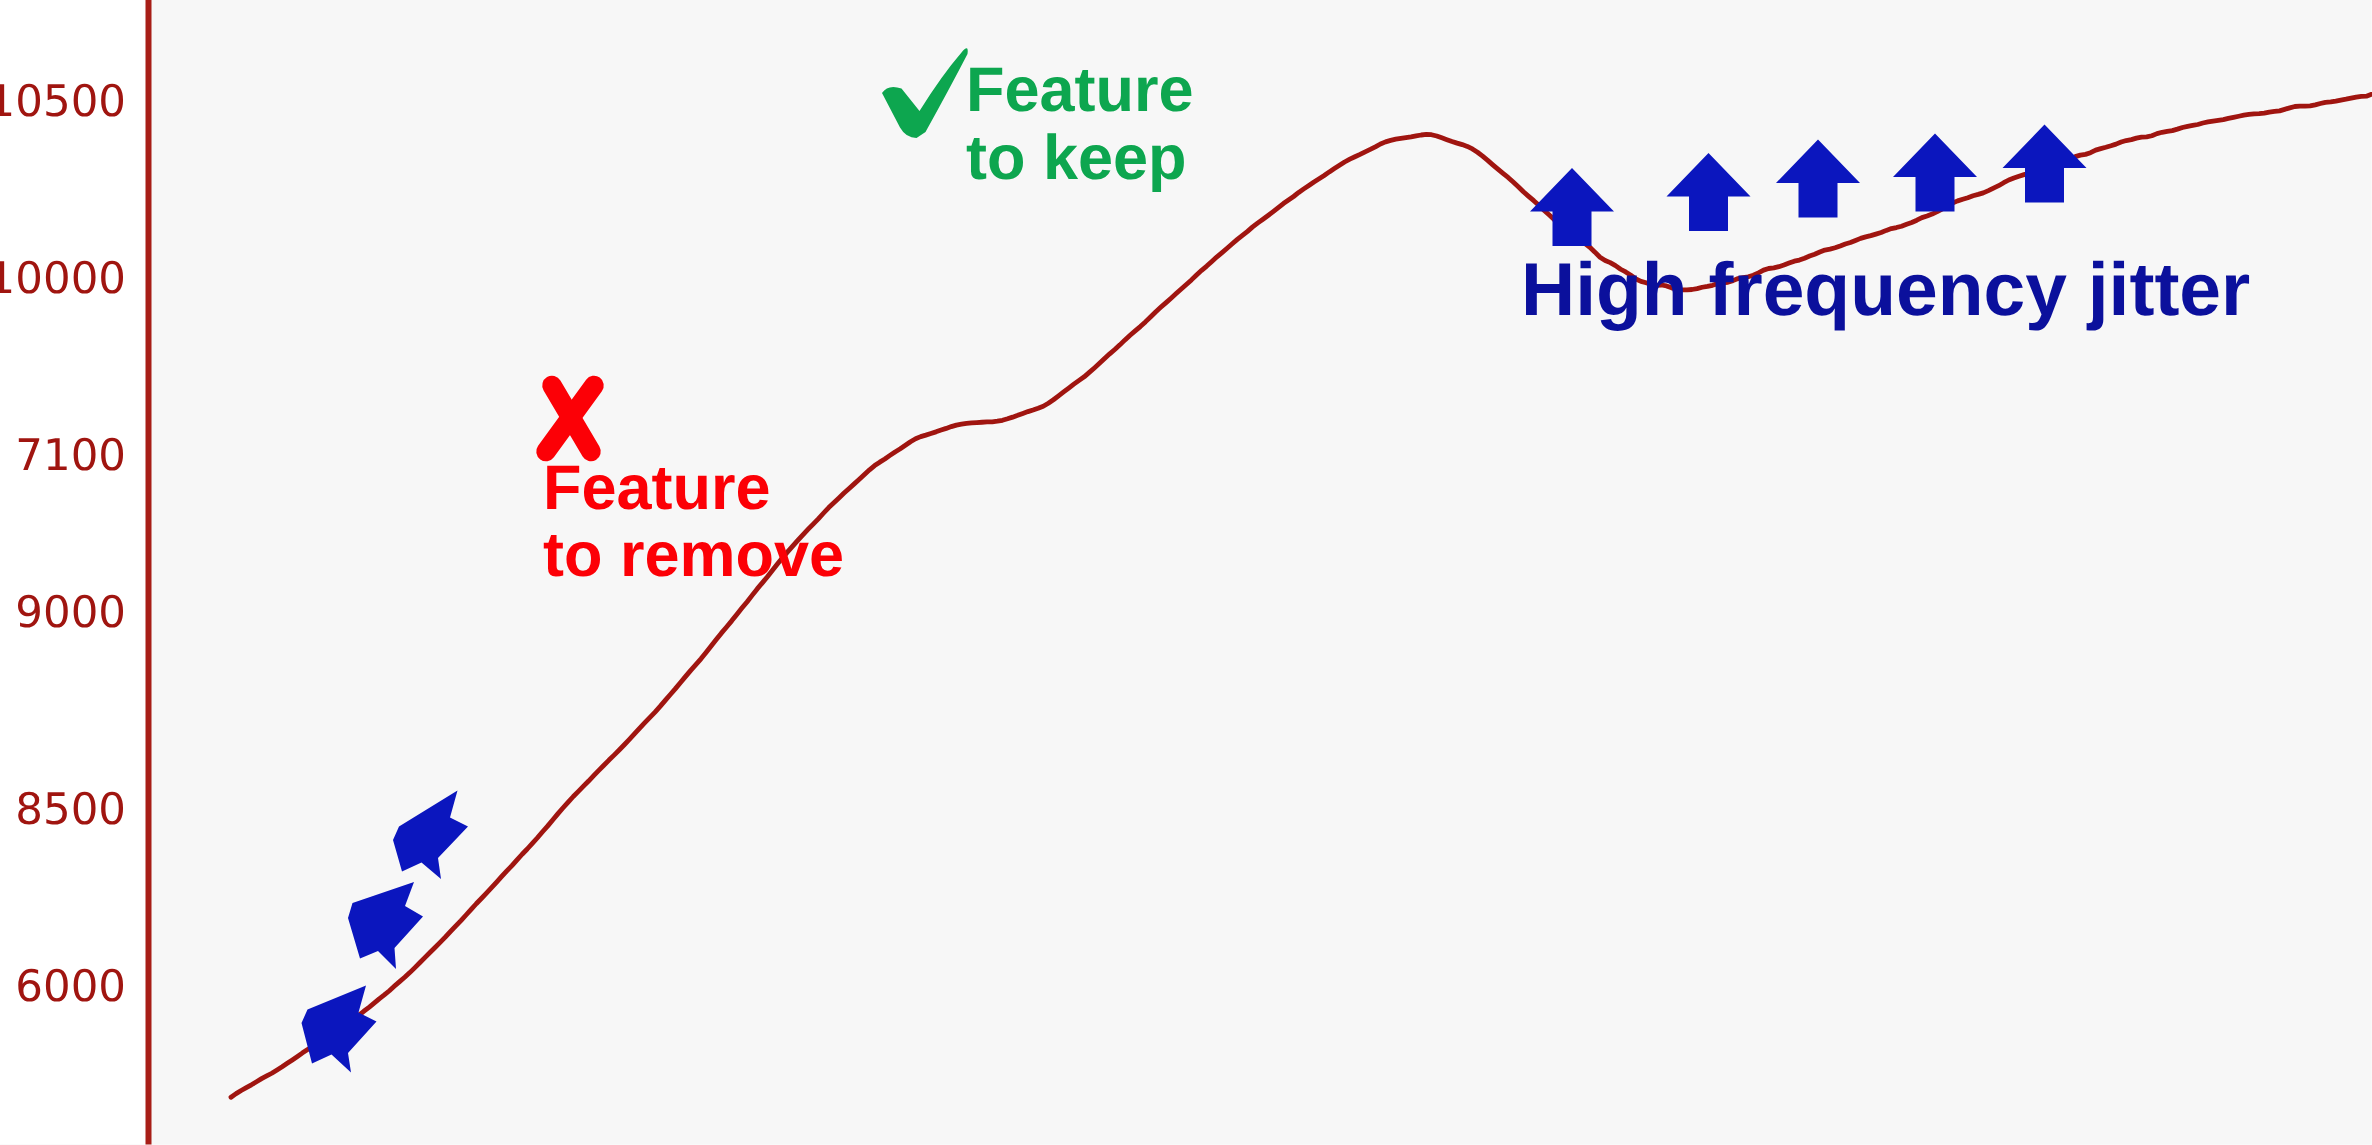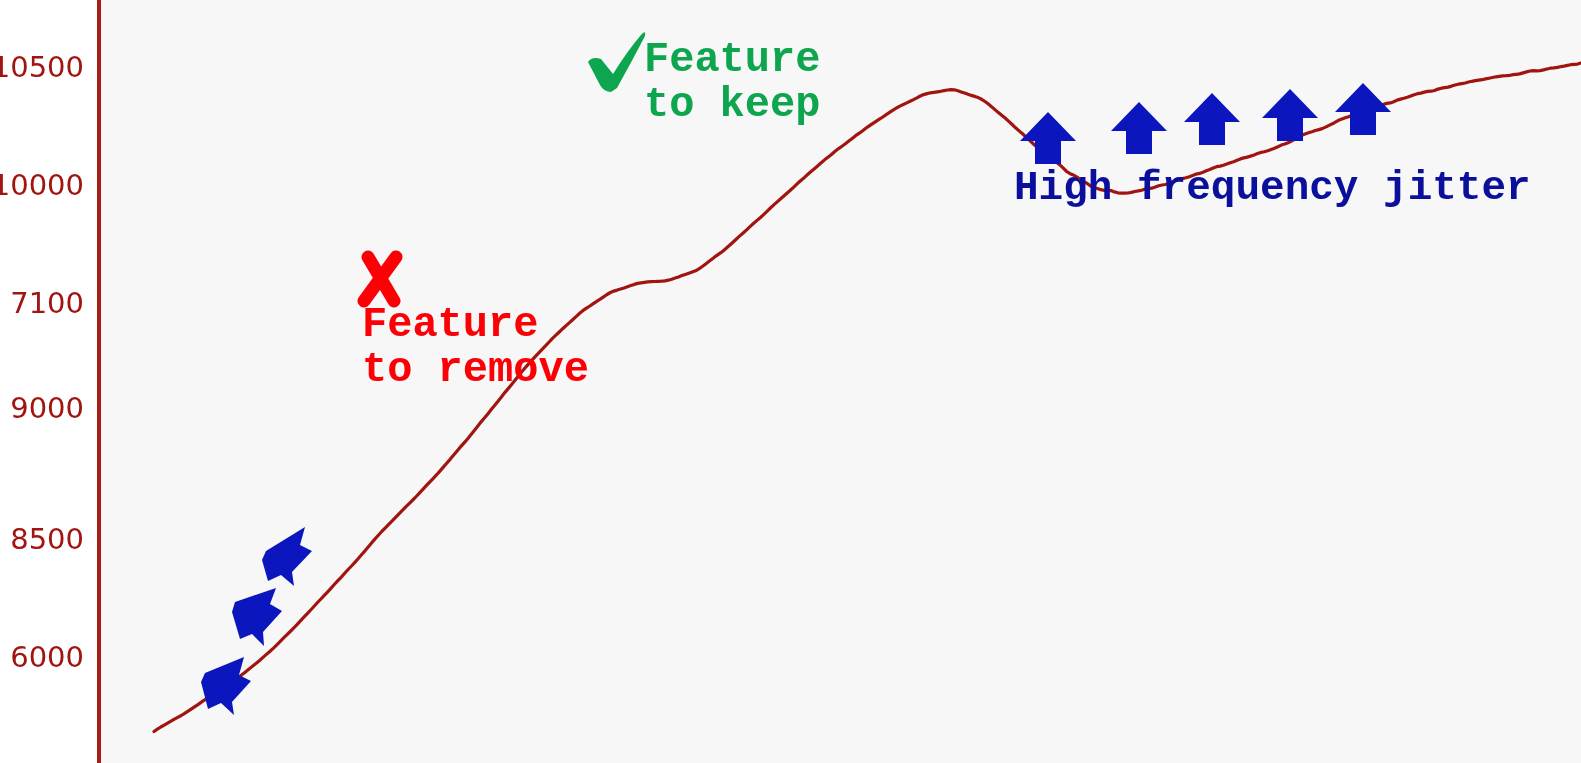--- a/index.html
+++ b/index.html
@@ -14,26 +14,26 @@
   #axis-line{position:absolute;left:97px;top:0;width:4px;height:763px;background:#A81E17;}
   .ytick{
     position:absolute;right:1497px;
     color:#A01510;font-size:29px;line-height:29px;
     font-family:"DejaVu Sans", sans-serif;
     text-align:right;white-space:nowrap;
   }
   svg.layer{position:absolute;left:0;top:0;width:1581px;height:763px;overflow:visible;}
   .anno-text{
     position:absolute;font-weight:bold;white-space:pre;
-    font-family:Liberation Mono, monospace;
+    font-family:Liberation Sans, sans-serif;
     line-height:1.06;
   }
   #keep-text{left:644px;top:38px;color:#0DA64F;font-size:42px;}
   #remove-text{left:362px;top:303px;color:#FC0006;font-size:42px;}
-  #jitter-text{left:1014px;top:167px;color:#0B109C;font-size:41px;}
+  #jitter-text{left:1014px;top:167px;color:#0B109C;font-size:50px;}
 </style>
 </head>
 <body>
 
 <div id="stage">
 
   <div id="plot-bg"></div>
   <div id="axis-line"></div>
 
   <div class="ytick" style="top:53px">10500</div>

